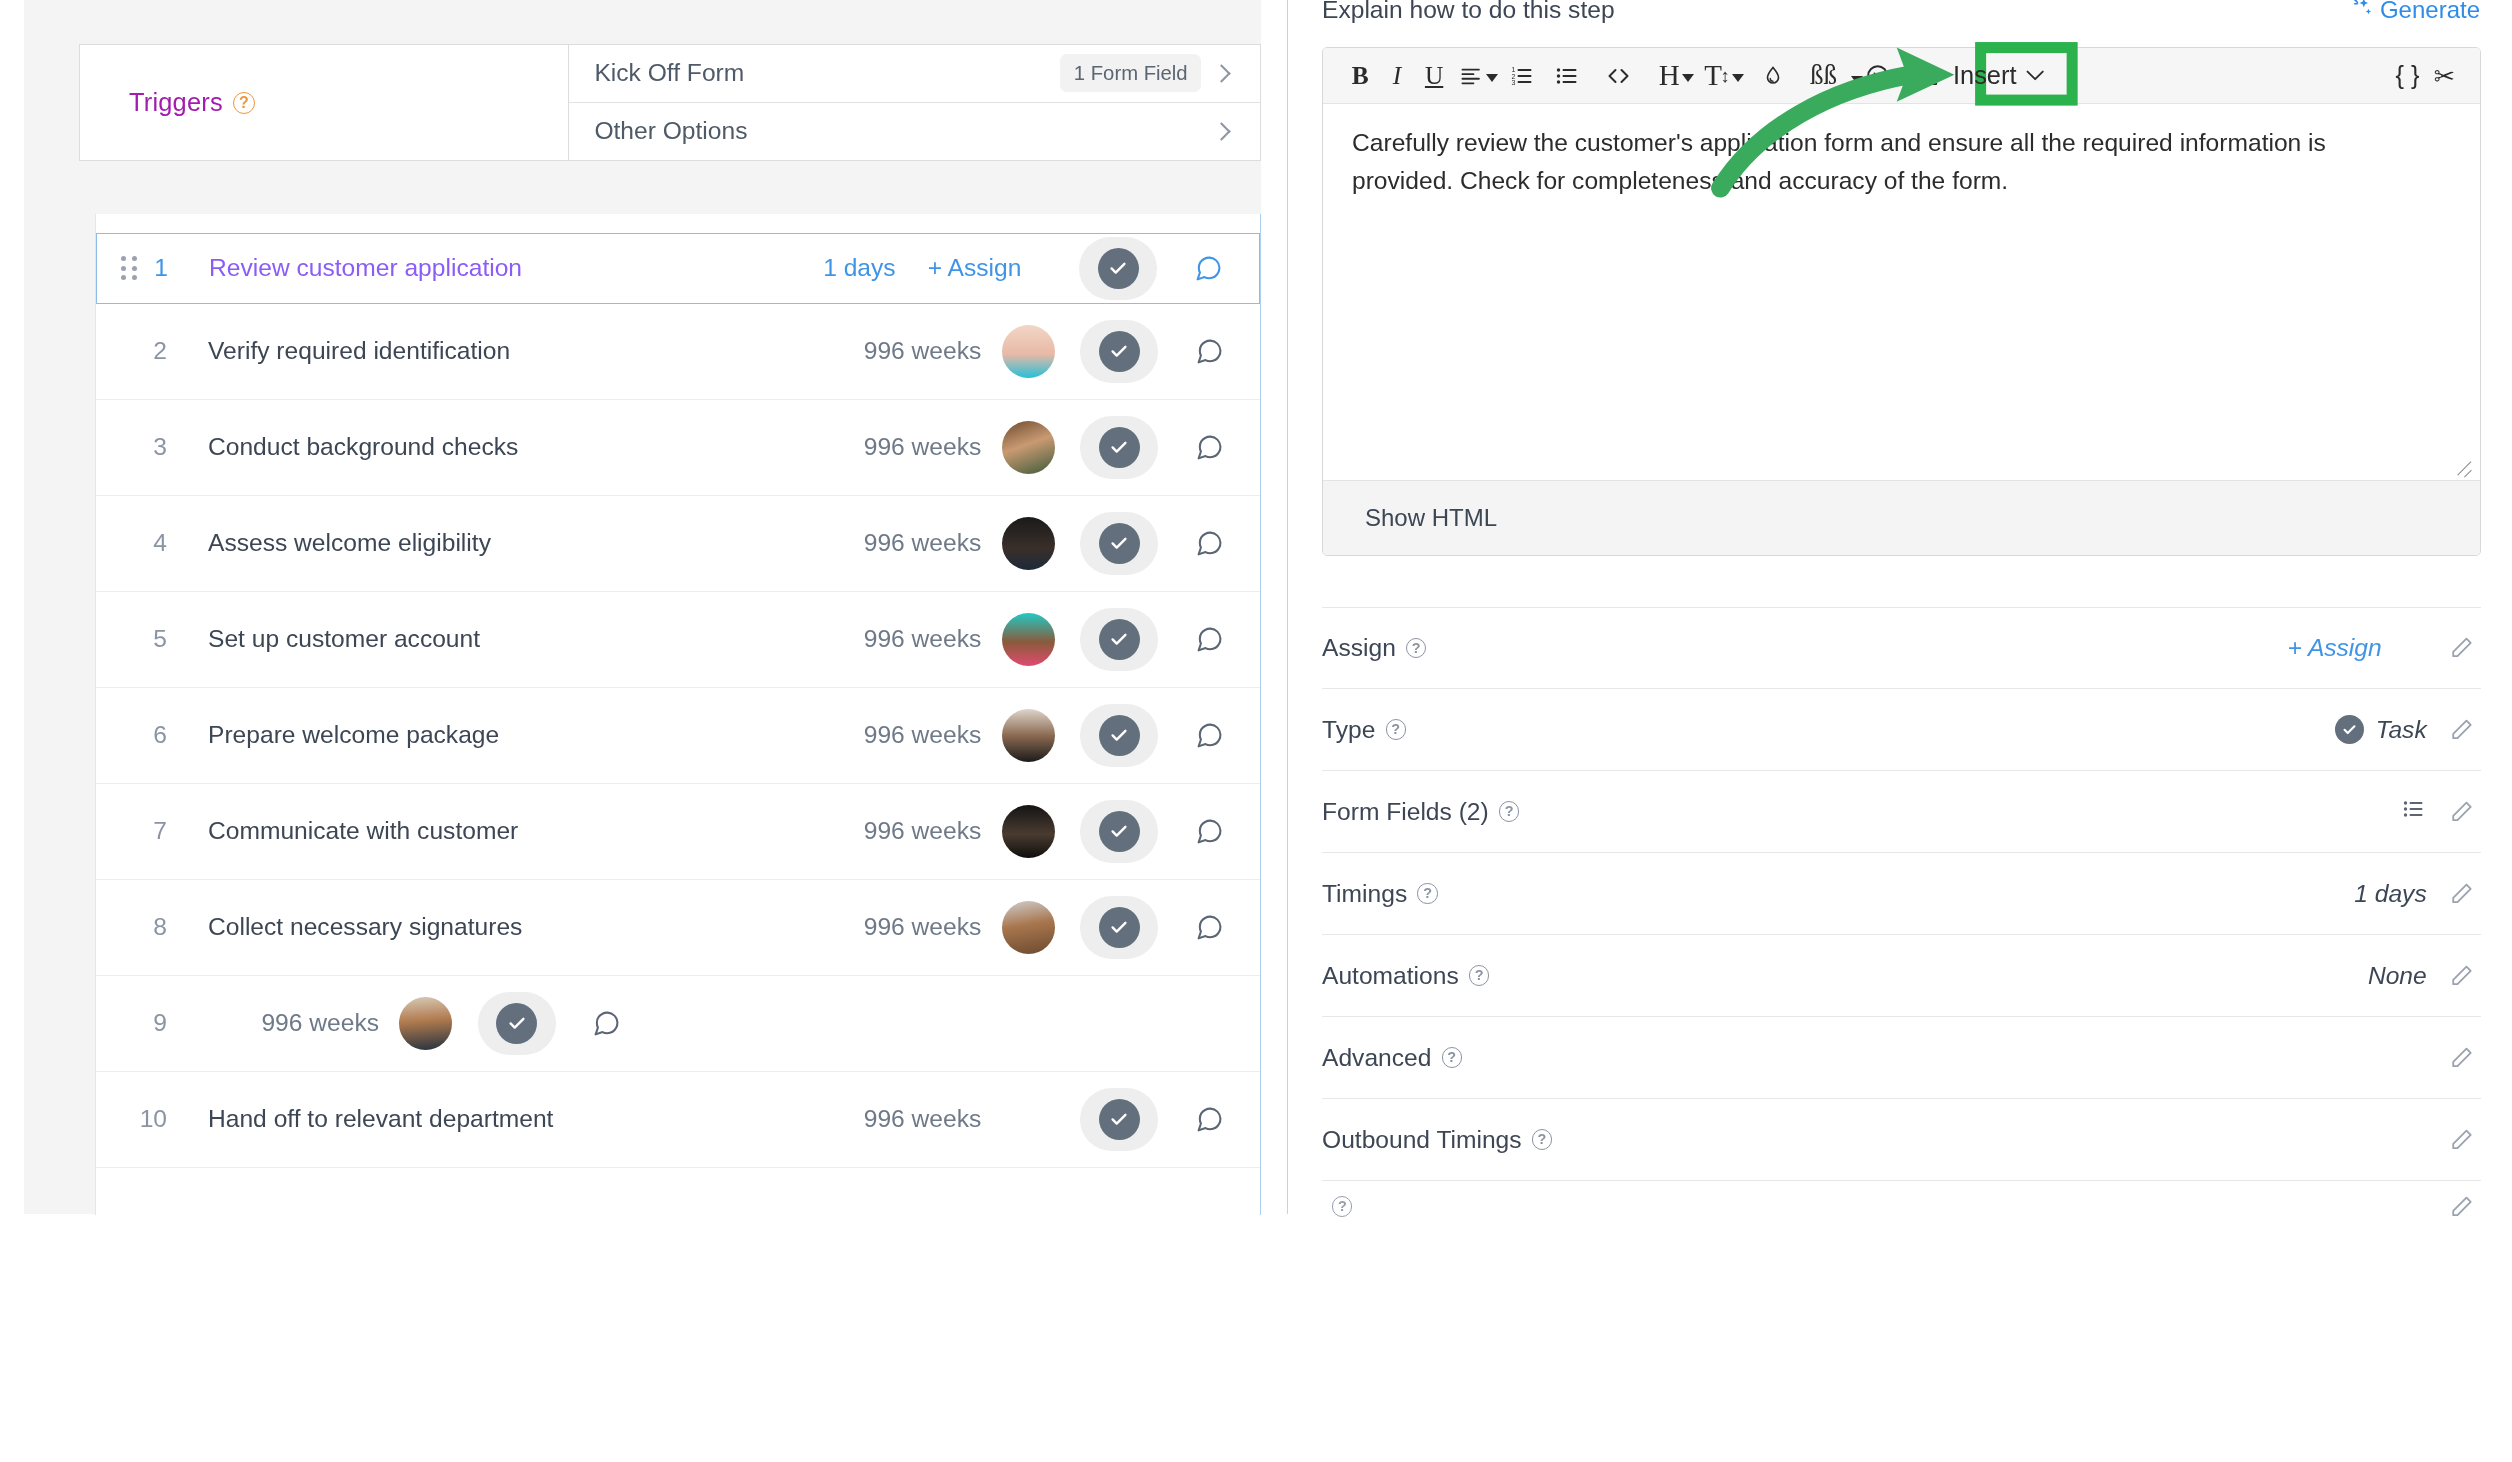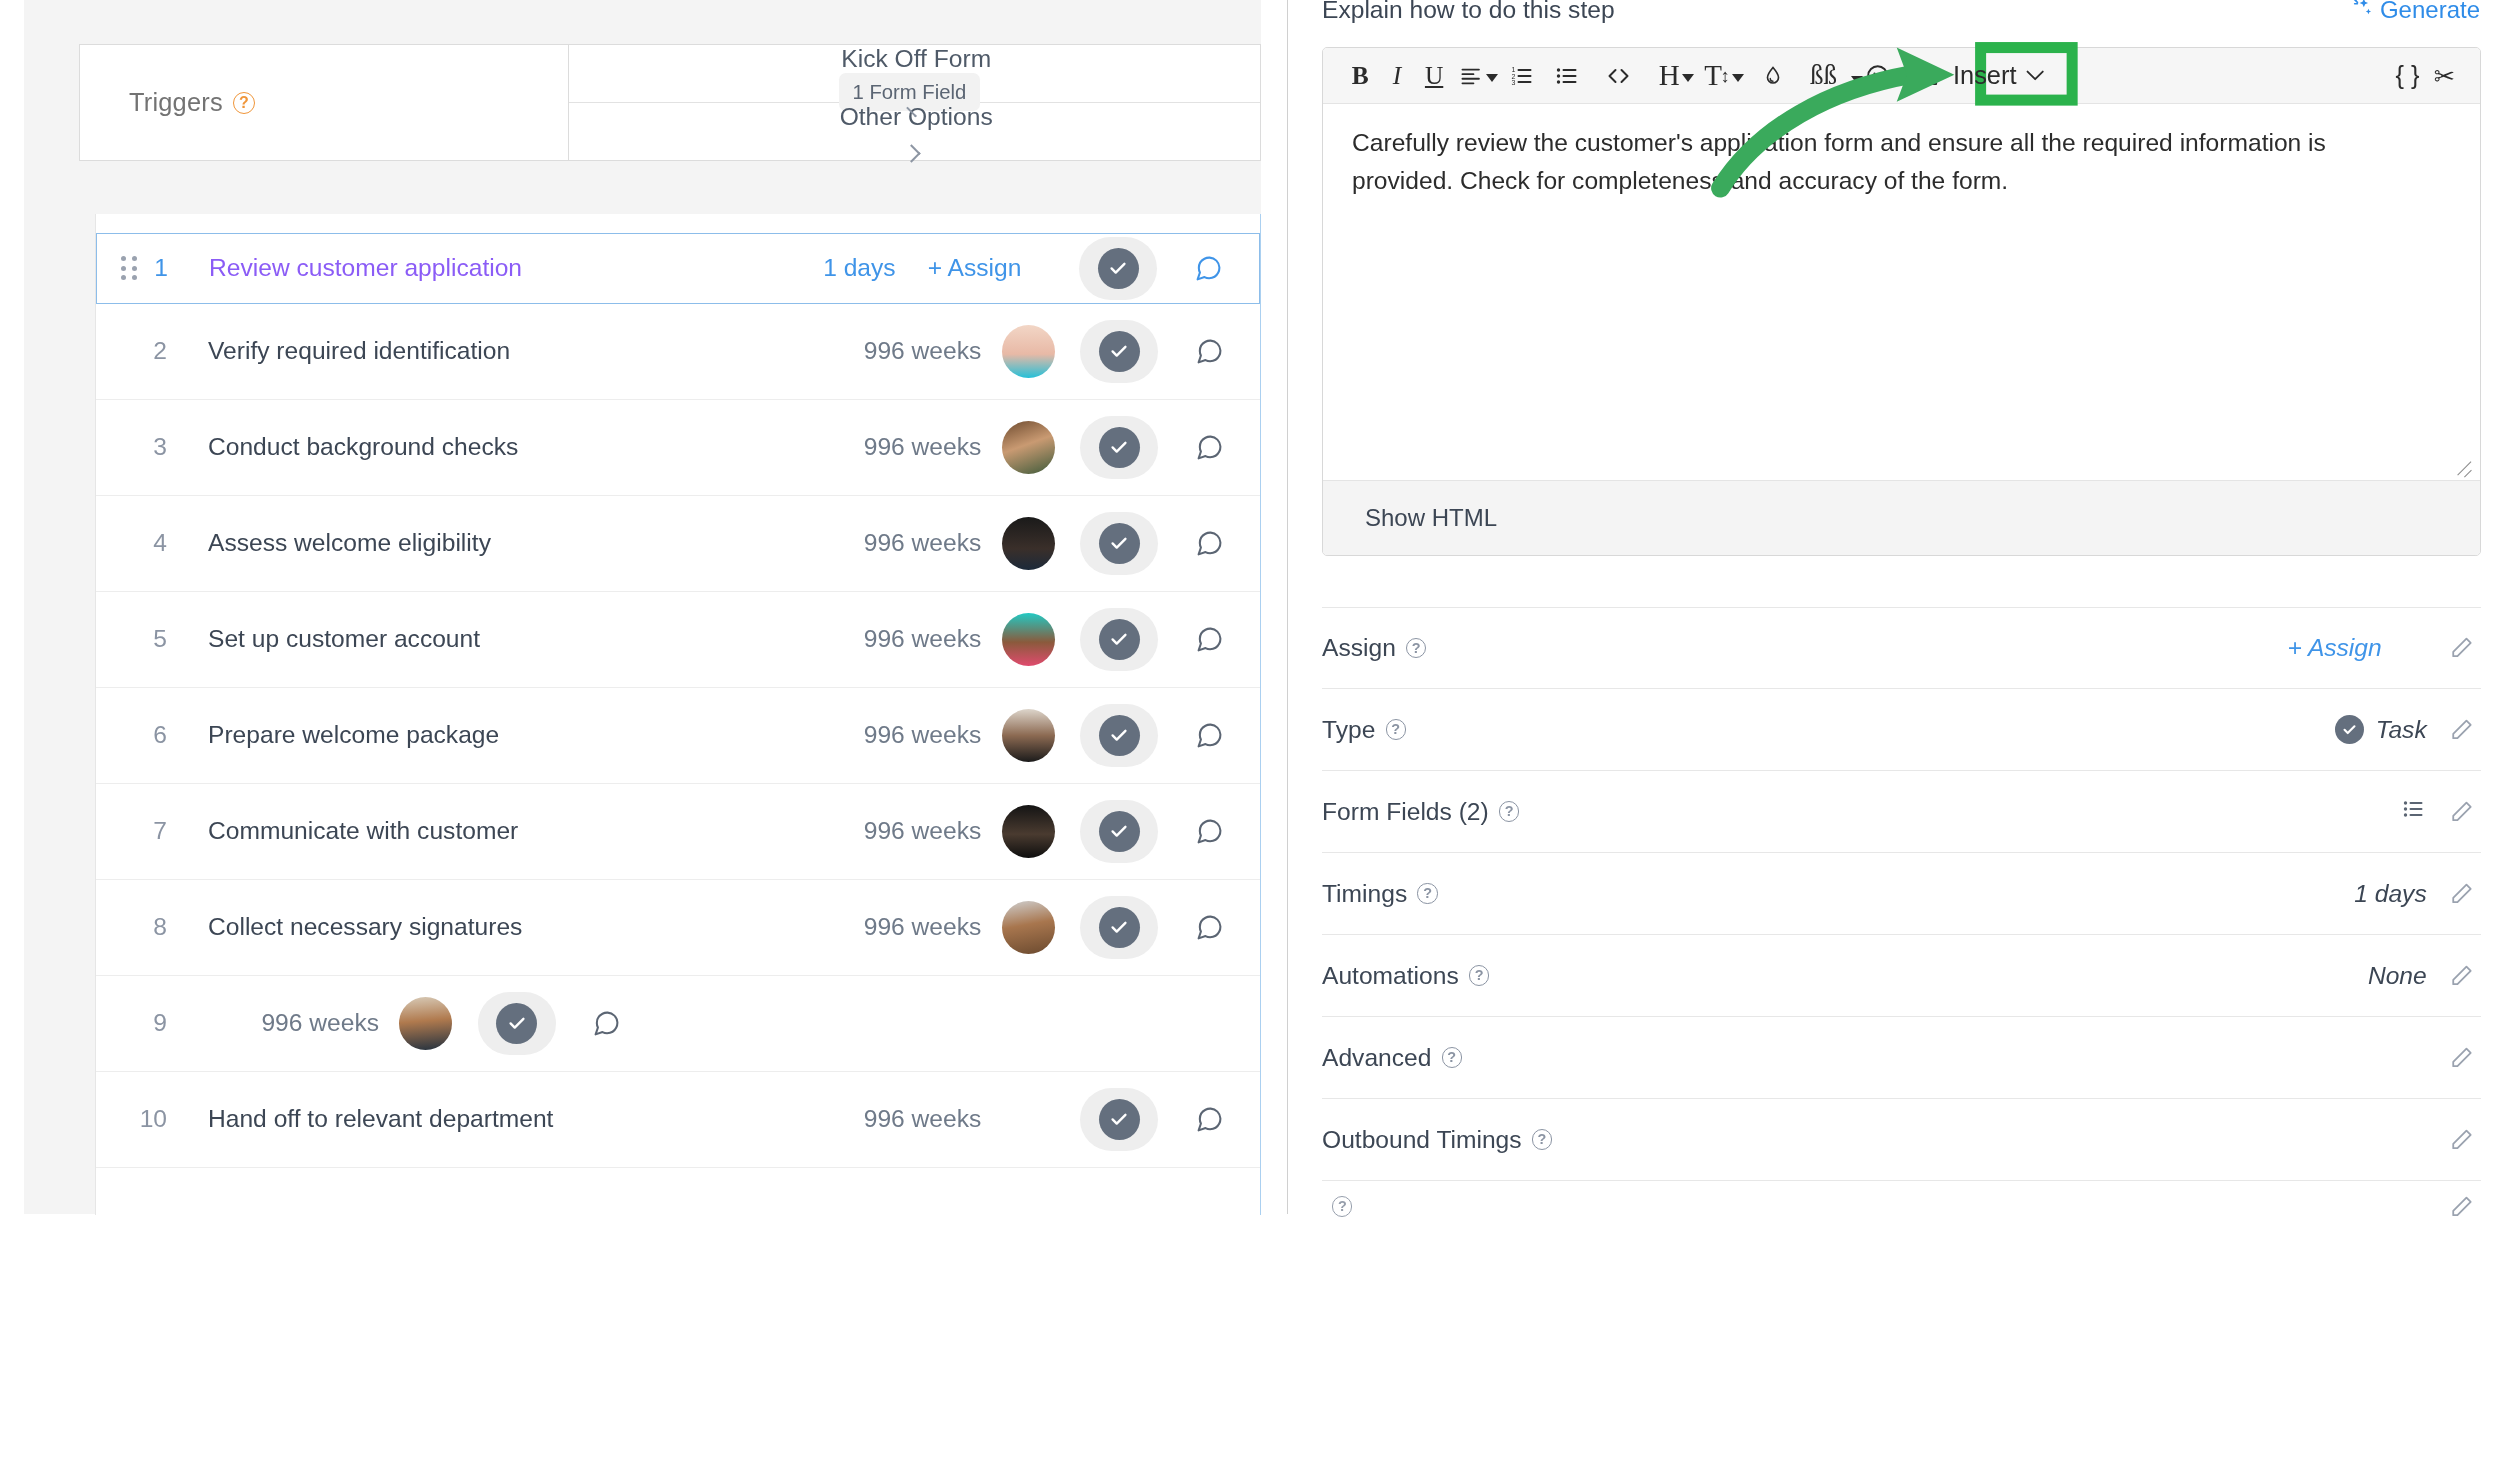--- a/index.html
+++ b/index.html
@@ -49,21 +49,21 @@
   .triggers-left {
     width: 489px;
     border-right: 0.8px solid #dcdcdc;
     box-sizing: border-box;
     display: flex;
     align-items: center;
     padding-left: 49px;
   }
   .triggers-label {
     font-size: 25.4px;
-    color: #737373;
+    color: #a21caf;
     letter-spacing: 0.2px;
   }
   .help-badge {
     display: inline-flex;
     align-items: center;
     justify-content: center;
     width: 22px;
     height: 22px;
     border-radius: 50%;
     border: 1.9px solid #f0963a;
@@ -86,21 +86,20 @@
     flex: 1;
     display: flex;
     flex-direction: column;
   }
   .trigger-row {
     height: 50%;
     display: flex;
     align-items: center;
     padding: 0 22px 0 25.4px;
     box-sizing: border-box;
-    flex-direction: column;
   }
   .trigger-row.divider { border-bottom: 0.8px solid #e2e2e2; }
   .trigger-row-label {
     font-size: 24.6px;
     color: #4f5a68;
     flex: 1;
   }
   .form-field-pill {
     background: #f2f2f2;
     border-radius: 6.8px;

